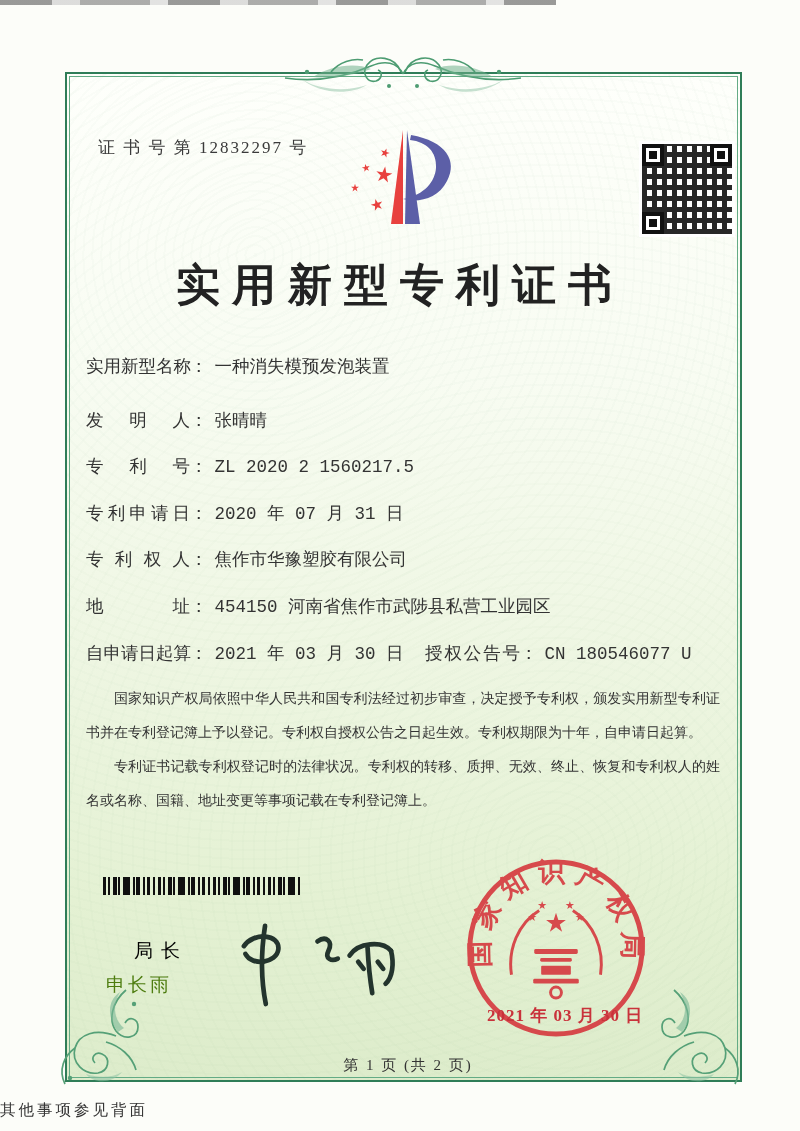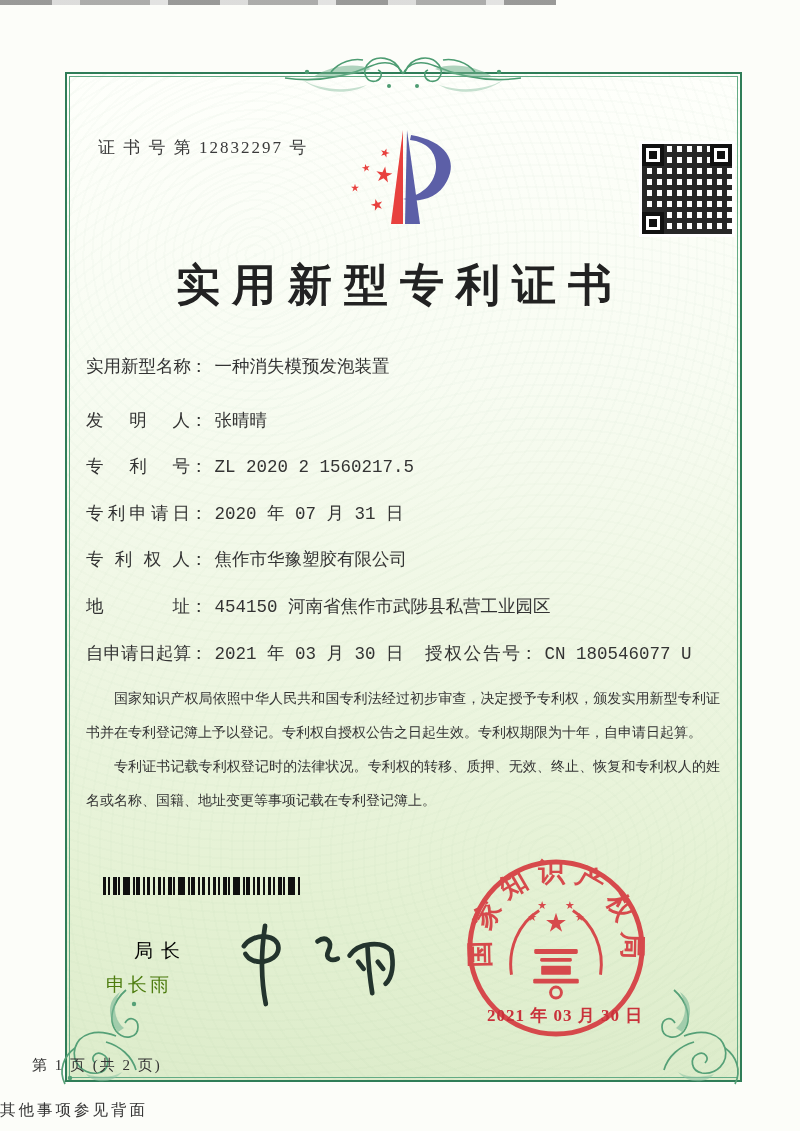--- a/index.html
+++ b/index.html
@@ -47,21 +47,21 @@
   .barcode{left:103px;top:877px;width:198px;height:18px;
     background:repeating-linear-gradient(90deg,#101010 0 2px,transparent 2px 5px),
                repeating-linear-gradient(90deg,#101010 0 3px,transparent 3px 11px);}
 
   .officer-title{left:106px;top:938px;font-size:19px;letter-spacing:8px;color:#000000;margin-left:28px;}
   .officer-name{left:106px;top:972px;font-size:19px;letter-spacing:3px;color:#4d7c0f;}
 
   .seal{left:462px;top:854px;opacity:.92;}
   .seal-date{left:487px;top:1004px;font-size:17px;font-weight:700;letter-spacing:1px;color:#c9323b;}
 
-  .page-num{left:0;right:16px;top:1056px;text-align:left;font-size:15px;letter-spacing:2px;color:#333;padding-left:32px;}
+  .page-num{left:0;right:16px;top:1056px;text-align:center;font-size:15px;letter-spacing:2px;color:#333;padding-left:32px;}
   .back-note{left:0;right:0;top:1100px;font-size:15.5px;letter-spacing:3px;color:#333;}
 </style>
 </head>
 <body>
 
 <div class="page">
 
   <div class="abs scan-artifact"></div>
 
   <div class="abs frame"></div>

